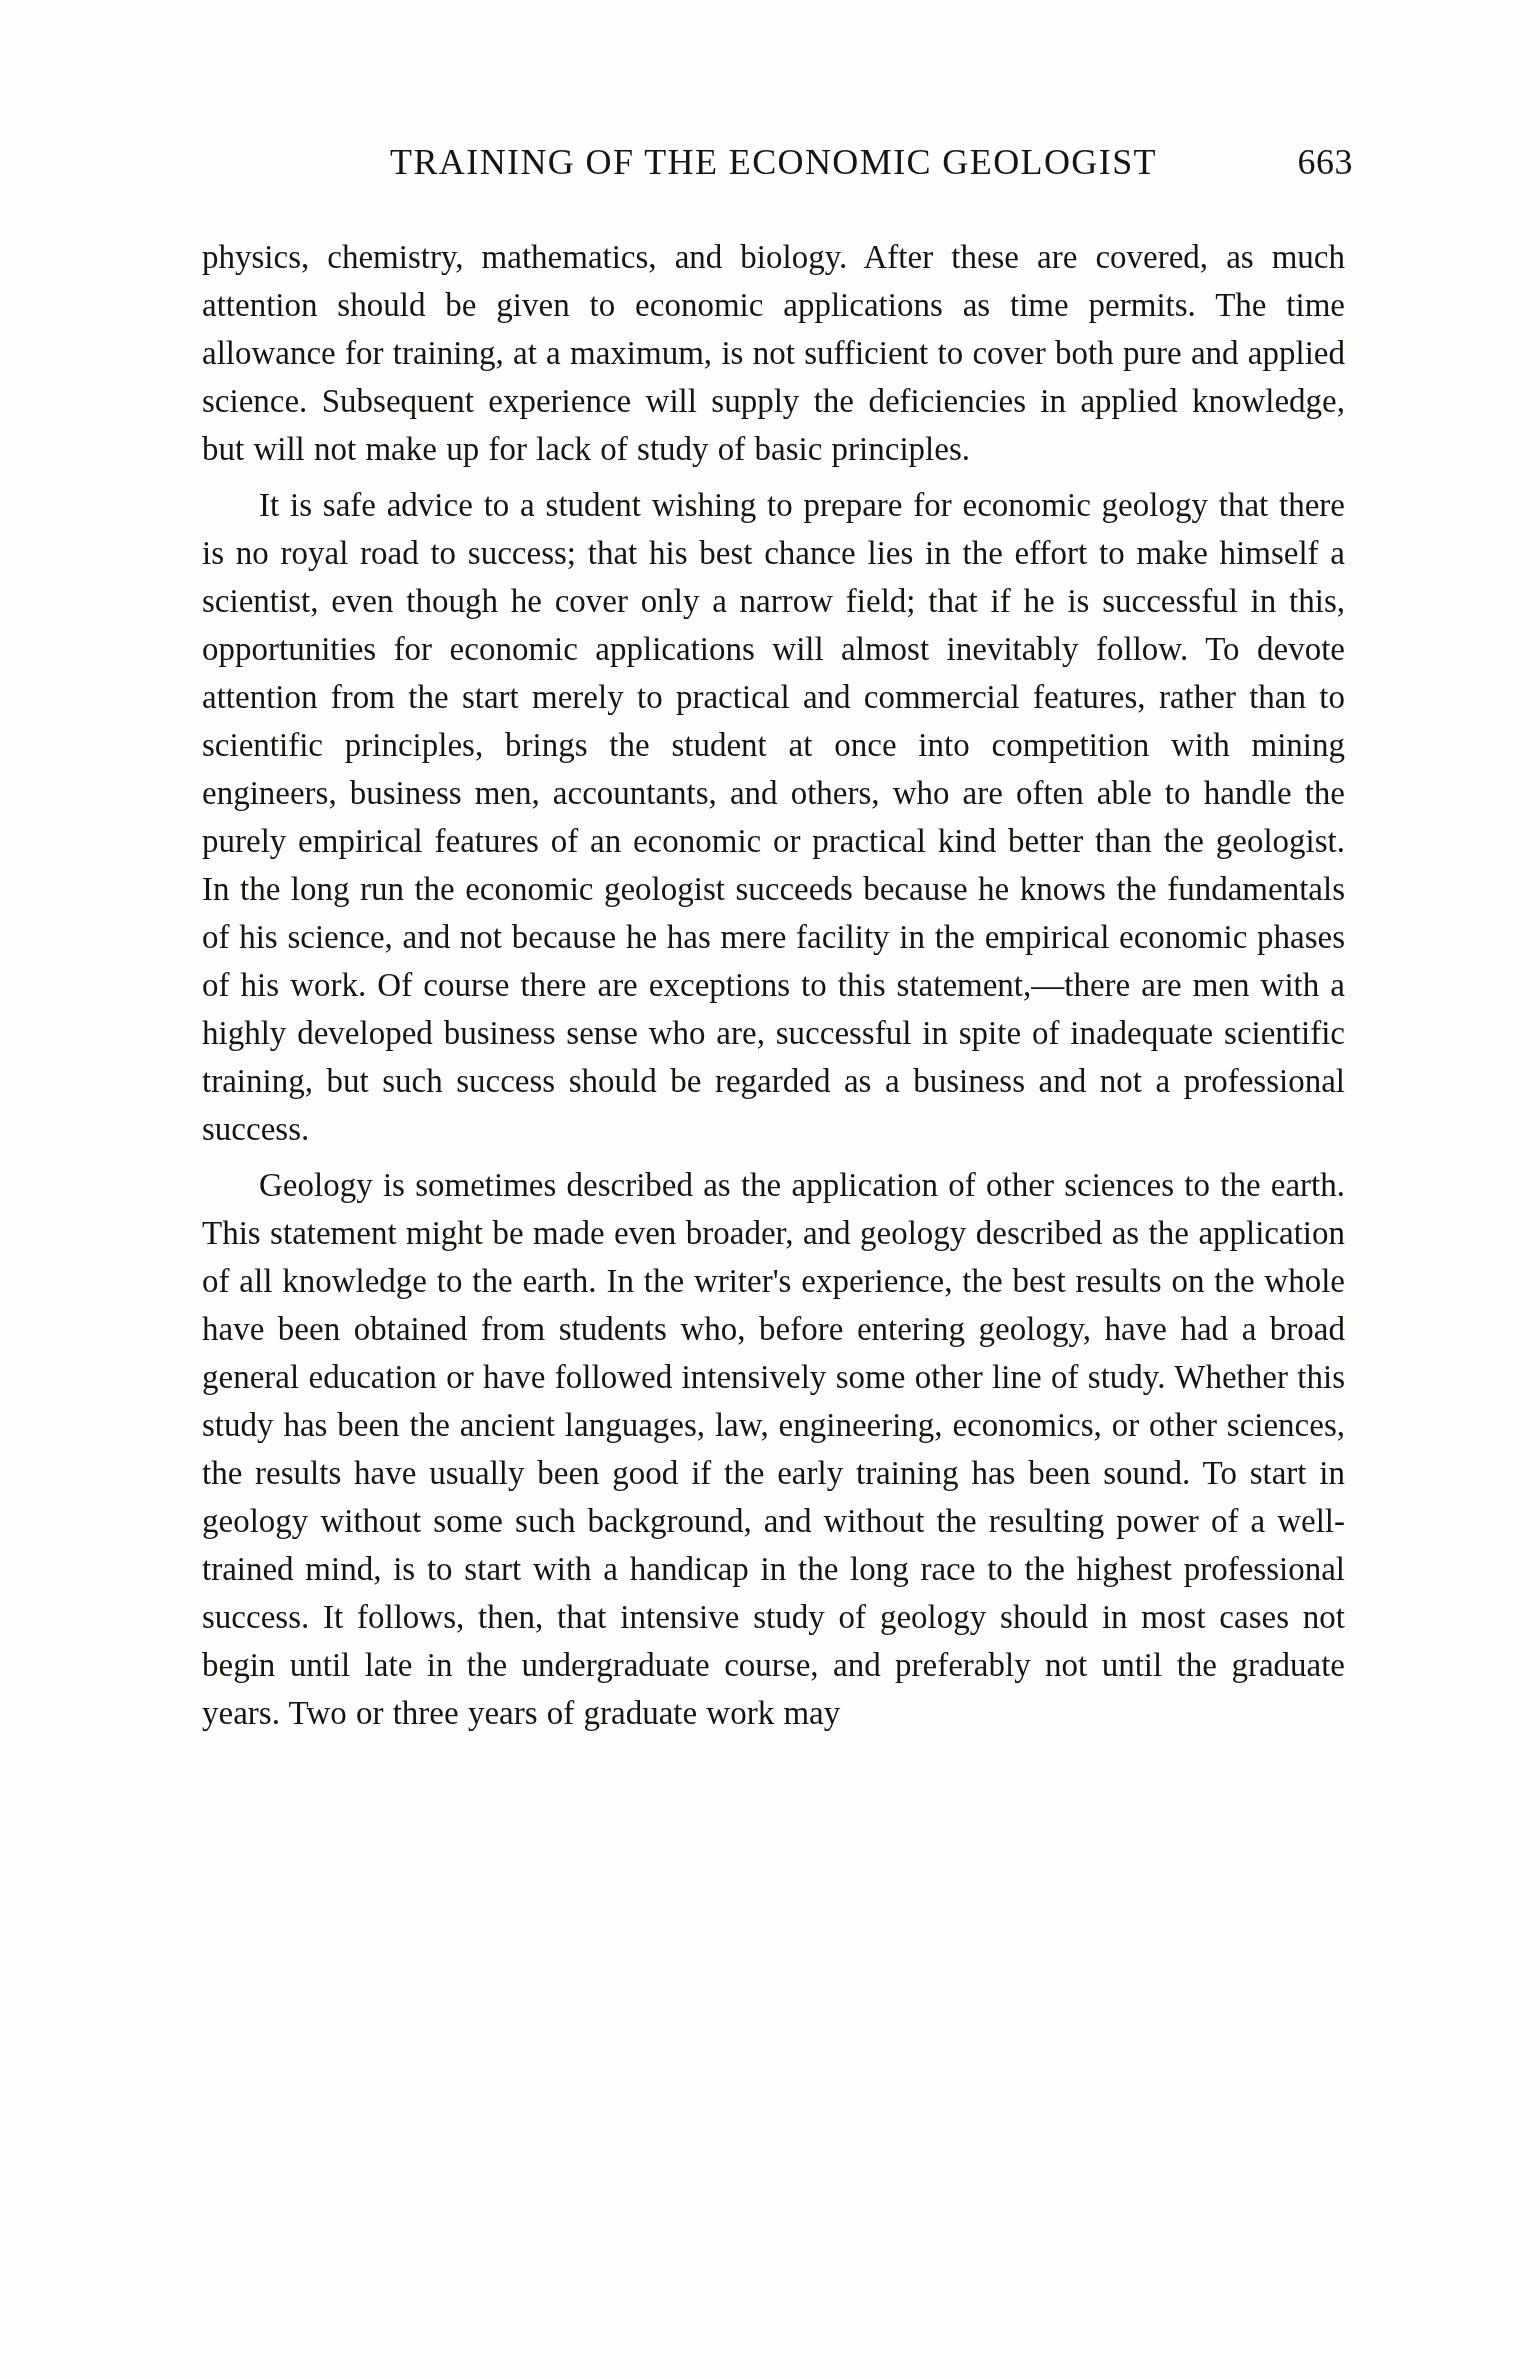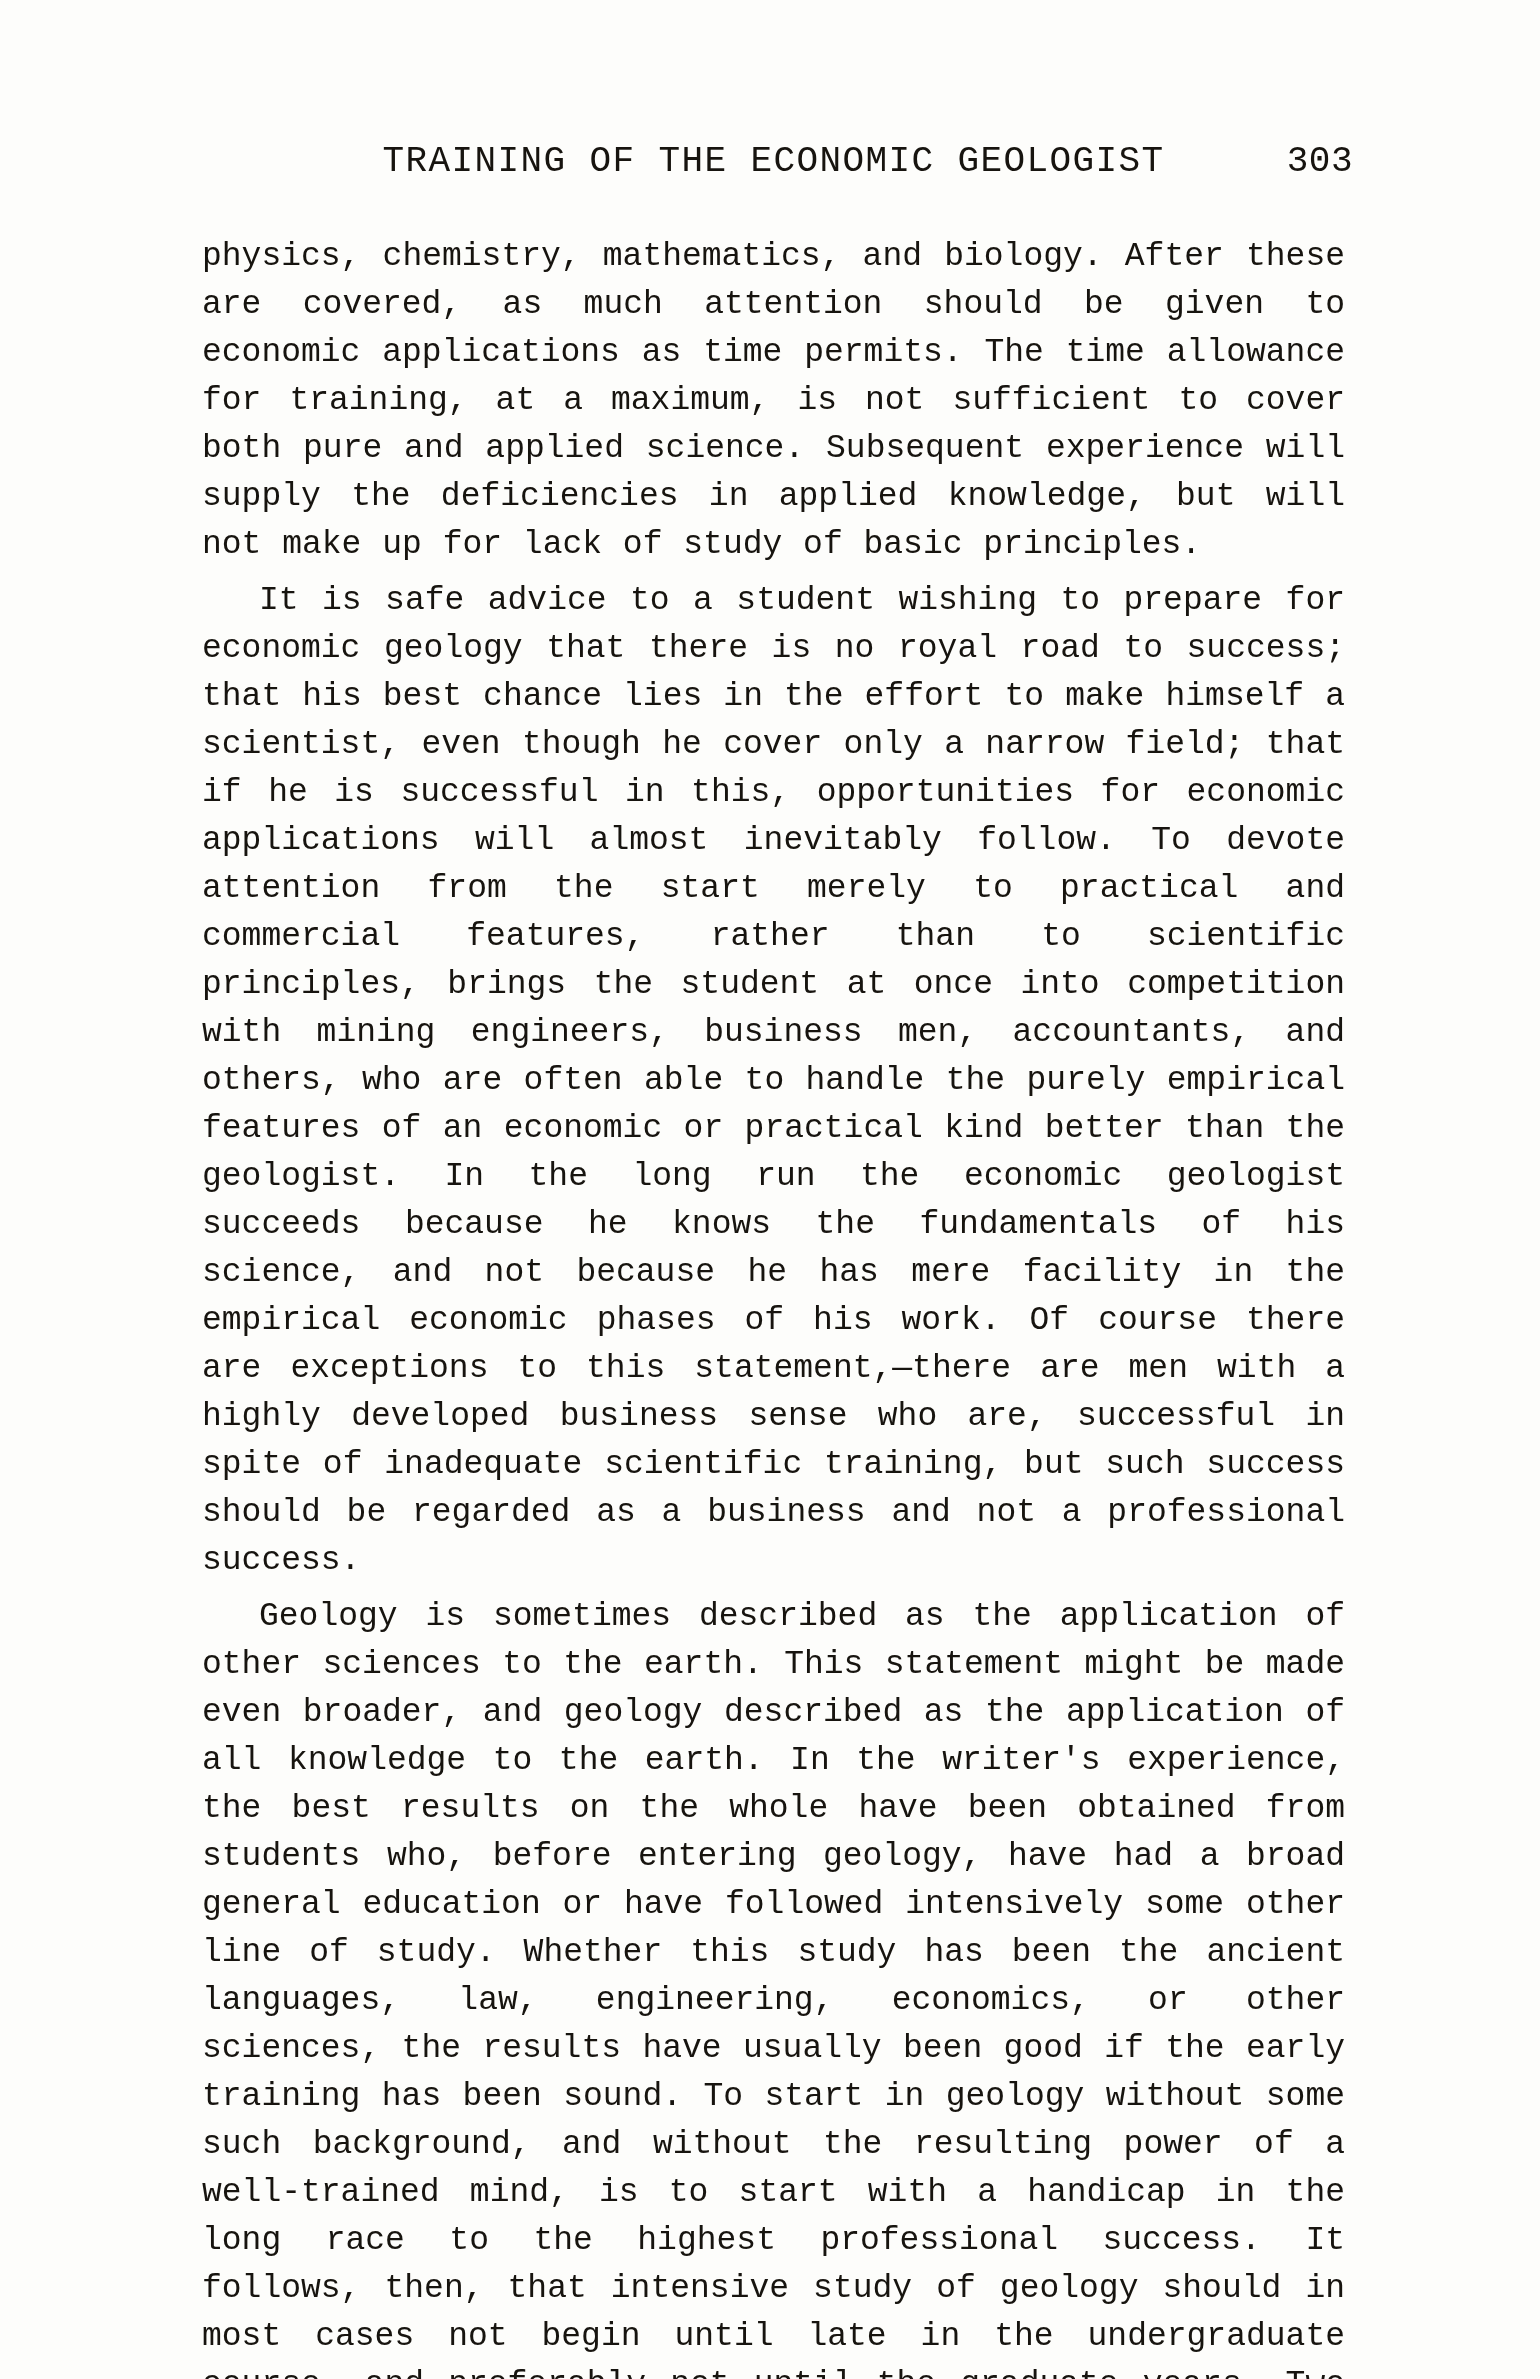--- a/index.html
+++ b/index.html
@@ -12,21 +12,20 @@
     background: #fdfdfb;
     color: #17140f;
     font-family: "Liberation Serif", "DejaVu Serif", serif;
     -webkit-font-smoothing: antialiased;
   }
   .page {
     position: relative;
     width: 1541px;
     height: 2379px;
     overflow: hidden;
-    font-family: Liberation Mono, monospace;
   }
   .text-block {
     position: absolute;
     left: 194px;
     top: 141px;
     width: 1159px;
   }
   .running-header {
     position: relative;
     width: 100%;
@@ -55,21 +54,21 @@
   }
 </style>
 </head>
 <body>
 
 <div class="page">
   <div class="text-block">
 
     <div class="running-header">
       <span class="title">TRAINING OF THE ECONOMIC GEOLOGIST</span>
-      <span class="folio">303</span>
+      <span class="folio">663</span>
     </div>
 
     <div class="body-copy">
       <p>physics, chemistry, mathematics, and biology.  After these are covered, as much attention should be given to economic applications as time permits.  The time allowance for training, at a maximum, is not sufficient to cover both pure and applied science. Subsequent experience will supply the deficiencies in applied knowledge, but will not make up for lack of study of basic principles.</p>
       <p class="indented">It is safe advice to a student wishing to prepare for economic geology that there is no royal road to success; that his best chance lies in the effort to make himself a scientist, even though he cover only a narrow field; that if he is successful in this, opportunities for economic applications will almost inevitably follow.  To devote attention from the start merely to practical and commercial features, rather than to scientific principles, brings the student at once into competition with mining engineers, business men, accountants, and others, who are often able to handle the purely empirical features of an economic or practical kind better than the geologist. In the long run the economic geologist succeeds because he knows the fundamentals of his science, and not because he has mere facility in the empirical economic phases of his work.  Of course there are exceptions to this statement,—there are men with a highly developed business sense who are, successful in spite of inadequate scientific training, but such success should be regarded as a business and not a professional success.</p>
       <p class="indented">Geology is sometimes described as the application of other sciences to the earth.  This statement might be made even broader, and geology described as the application of all knowledge to the earth.  In the writer's experience, the best results on the whole have been obtained from students who, before entering geology, have had a broad general education or have followed intensively some other line of study.  Whether this study has been the ancient languages, law, engineering, economics, or other sciences, the results have usually been good if the early training has been sound. To start in geology without some such background, and without the resulting power of a well-trained mind, is to start with a handicap in the long race to the highest professional success.  It follows, then, that intensive study of geology should in most cases not begin until late in the undergraduate course, and preferably not until the graduate years.  Two or three years of graduate work may</p>
     </div>
 
   </div>
 </div>

